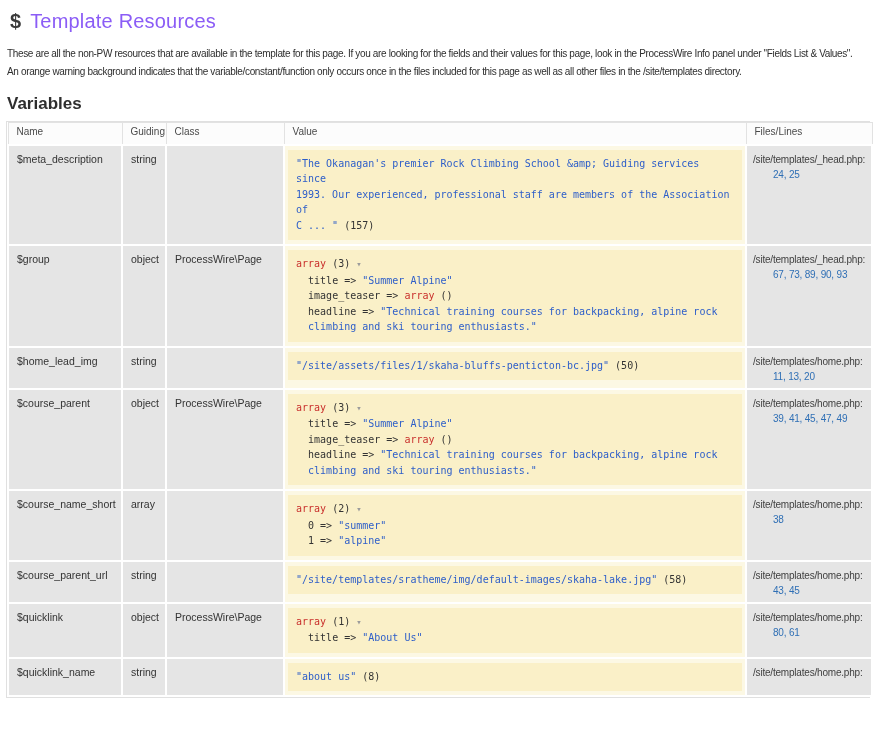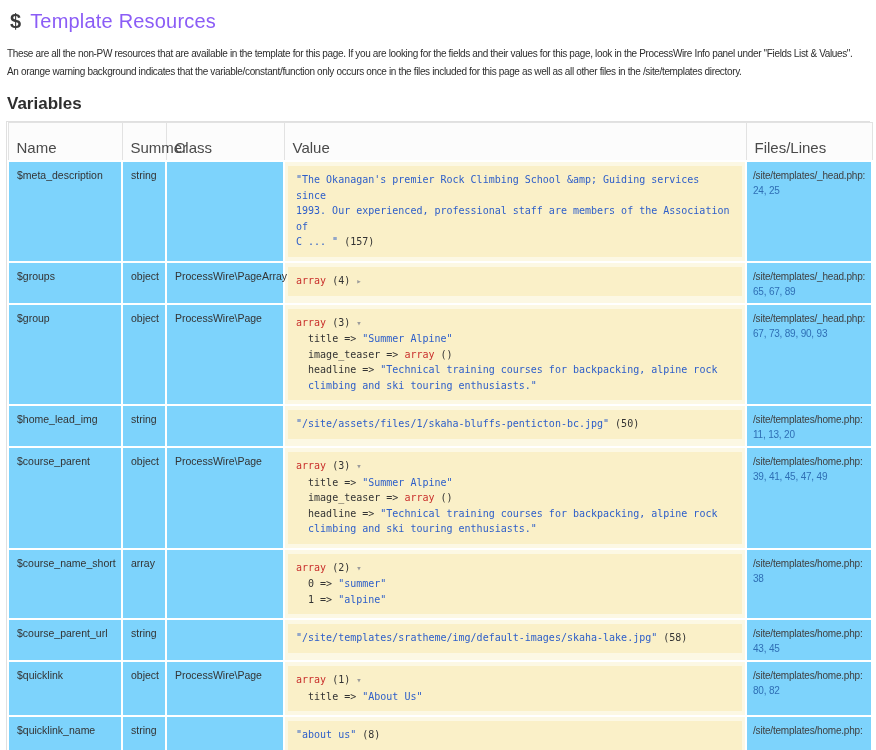--- a/index.html
+++ b/index.html
@@ -27,45 +27,45 @@
   .section-title { font-size: 17px; font-weight: 700; color: #2e2e2e; margin: 0 0 7px 1px; }
 
   
   .table-wrap { border: 1px solid #e0e0e0; }
   table { border-collapse: collapse; width: 864px; table-layout: fixed; }
   col.c-name { width: 114px; } col.c-returns { width: 44px; }
   col.c-class { width: 118px; } col.c-value { width: 462px; } col.c-files { width: 126px; }
 
   th {
     background: #fcfcfc; border: 1px solid #e2e2e2;
-    font-size: 15px; font-weight: 400; color: #4a4a4a;
-    text-align: left; padding: 16px 3px 4px 8px; height: 22px;
+    font-size: 10px; font-weight: 400; color: #4a4a4a;
+    text-align: left; padding: 0 3px 4px 8px; height: 22px;
   }
   td {
     border: 2px solid #ffffff; vertical-align: top;
-    background: #7dd3fc; font-size: 10.5px; color: #333;
+    background: #e5e5e5; font-size: 10.5px; color: #333;
   }
   td.cell-name   { padding: 7px 3px 4px 8px; }
   td.cell-returns{ padding: 7px 2px 4px 8px; }
   td.cell-class  { padding: 7px 3px 4px 8px; }
   td.cell-value  { background: #fcf8e4; padding: 1px; }
   td.cell-files  { padding: 6px 3px 4px 6px; font-size: 10px; line-height: 15px; letter-spacing: -0.2px; }
 
   pre.dump {
     background: #faf0c8; margin: 3px 2px; padding: 6px 8px 7px 8px;
     font-family: "DejaVu Sans Mono", "Liberation Mono", monospace;
     font-size: 10px; line-height: 15.5px; white-space: pre-wrap; color: #333;
   }
   .seg-kw  { color: #c9302c; }
   .seg-str { color: #2d5ec9; }
   .seg-plain { color: #333; }
   .seg-tog { color: #9b9b9b; font-size: 9px; cursor: pointer; }
 
   .file-path { color: #3f3f3f; }
-  .file-lines { color: #2f6fb5; cursor: pointer; }
+  .file-lines { color: #2f6fb5; cursor: pointer; margin-left: 20px; }
 </style>
 </head>
 <body>
 
 <div class="container">
 
   <div class="panel-title">
     <span class="dollar">$</span>
     <span class="title-text">Template Resources</span>
   </div>
@@ -82,46 +82,37 @@
       <colgroup>
         <col class="c-name">
           <col class="c-returns">
           <col class="c-class">
           <col class="c-value">
           <col class="c-files">
       </colgroup>
       <thead>
         <tr>
           <th>Name</th>
-          <th>Summer</th>
+          <th>Guiding</th>
           <th>Class</th>
           <th>Value</th>
           <th>Files/Lines</th>
         </tr>
       </thead>
       <tbody>
           <tr>
             <td class="cell-name">$meta_description</td>
             <td class="cell-returns">string</td>
             <td class="cell-class"></td>
             <td class="cell-value">
               <pre class="dump"><span class="seg-str">"The Okanagan's premier Rock Climbing School &amp;amp; Guiding services since</span>
 <span class="seg-str">1993. Our experienced, professional staff are members of the Association of</span>
 <span class="seg-str">C ... " </span><span class="seg-plain">(157)</span></pre>
             </td>
             <td class="cell-files"><span class="file-path">/site/templates/_head.php:</span> <span class="file-lines">24, 25</span></td>
-          </tr>
-          <tr>
-            <td class="cell-name">$groups</td>
-            <td class="cell-returns">object</td>
-            <td class="cell-class">ProcessWire\PageArray</td>
-            <td class="cell-value">
-              <pre class="dump"><span class="seg-kw">array</span><span class="seg-plain"> (4) </span><span class="seg-tog">▸</span></pre>
-            </td>
-            <td class="cell-files"><span class="file-path">/site/templates/_head.php:</span> <span class="file-lines">65, 67, 89</span></td>
           </tr>
           <tr>
             <td class="cell-name">$group</td>
             <td class="cell-returns">object</td>
             <td class="cell-class">ProcessWire\Page</td>
             <td class="cell-value">
               <pre class="dump"><span class="seg-kw">array</span><span class="seg-plain"> (3) </span><span class="seg-tog">▾</span>
 <span class="seg-plain">  title =&gt; </span><span class="seg-str">"Summer Alpine"</span>
 <span class="seg-plain">  image_teaser =&gt; </span><span class="seg-kw">array</span><span class="seg-plain"> ()</span>
 <span class="seg-plain">  headline =&gt; </span><span class="seg-str">"Technical training courses for backpacking, alpine rock</span>
@@ -172,21 +163,21 @@
             <td class="cell-files"><span class="file-path">/site/templates/home.php:</span> <span class="file-lines">43, 45</span></td>
           </tr>
           <tr>
             <td class="cell-name">$quicklink</td>
             <td class="cell-returns">object</td>
             <td class="cell-class">ProcessWire\Page</td>
             <td class="cell-value">
               <pre class="dump"><span class="seg-kw">array</span><span class="seg-plain"> (1) </span><span class="seg-tog">▾</span>
 <span class="seg-plain">  title =&gt; </span><span class="seg-str">"About Us"</span></pre>
             </td>
-            <td class="cell-files"><span class="file-path">/site/templates/home.php:</span> <span class="file-lines">80, 82</span></td>
+            <td class="cell-files"><span class="file-path">/site/templates/home.php:</span> <span class="file-lines">80, 61</span></td>
           </tr>
           <tr>
             <td class="cell-name">$quicklink_name</td>
             <td class="cell-returns">string</td>
             <td class="cell-class"></td>
             <td class="cell-value">
               <pre class="dump"><span class="seg-str">"about us" </span><span class="seg-plain">(8)</span></pre>
             </td>
             <td class="cell-files"><span class="file-path">/site/templates/home.php:</span> </td>
           </tr>

